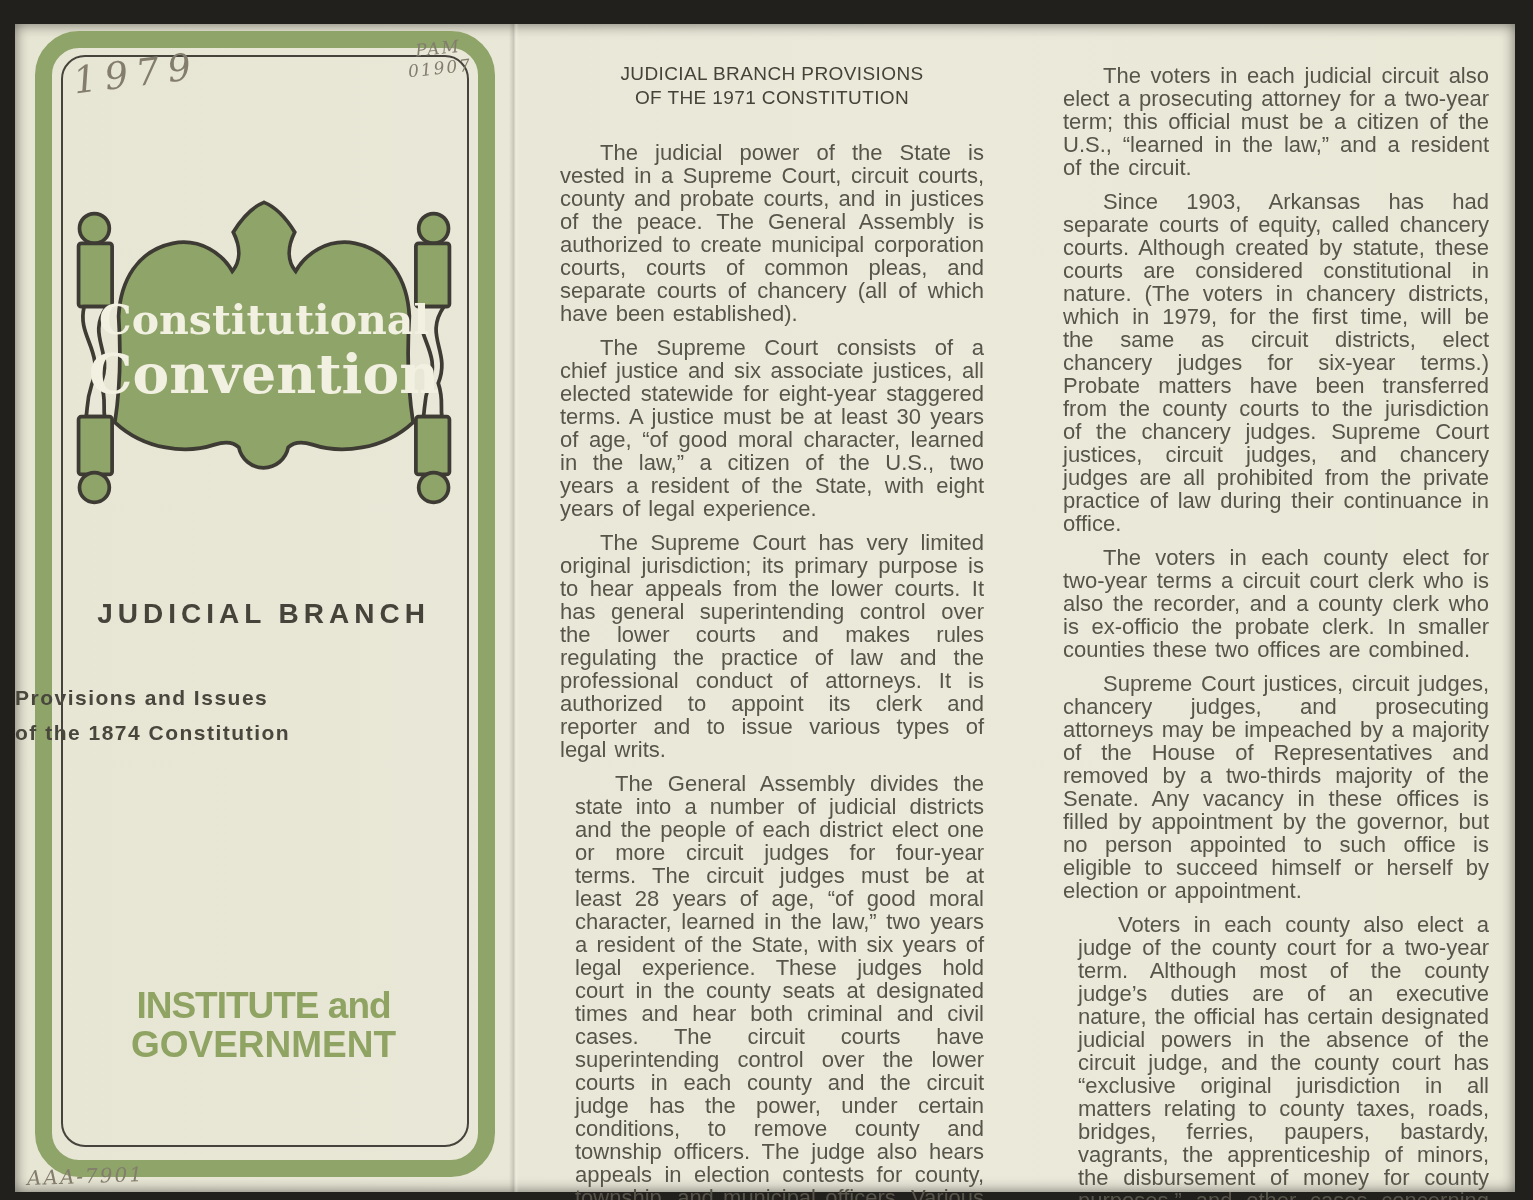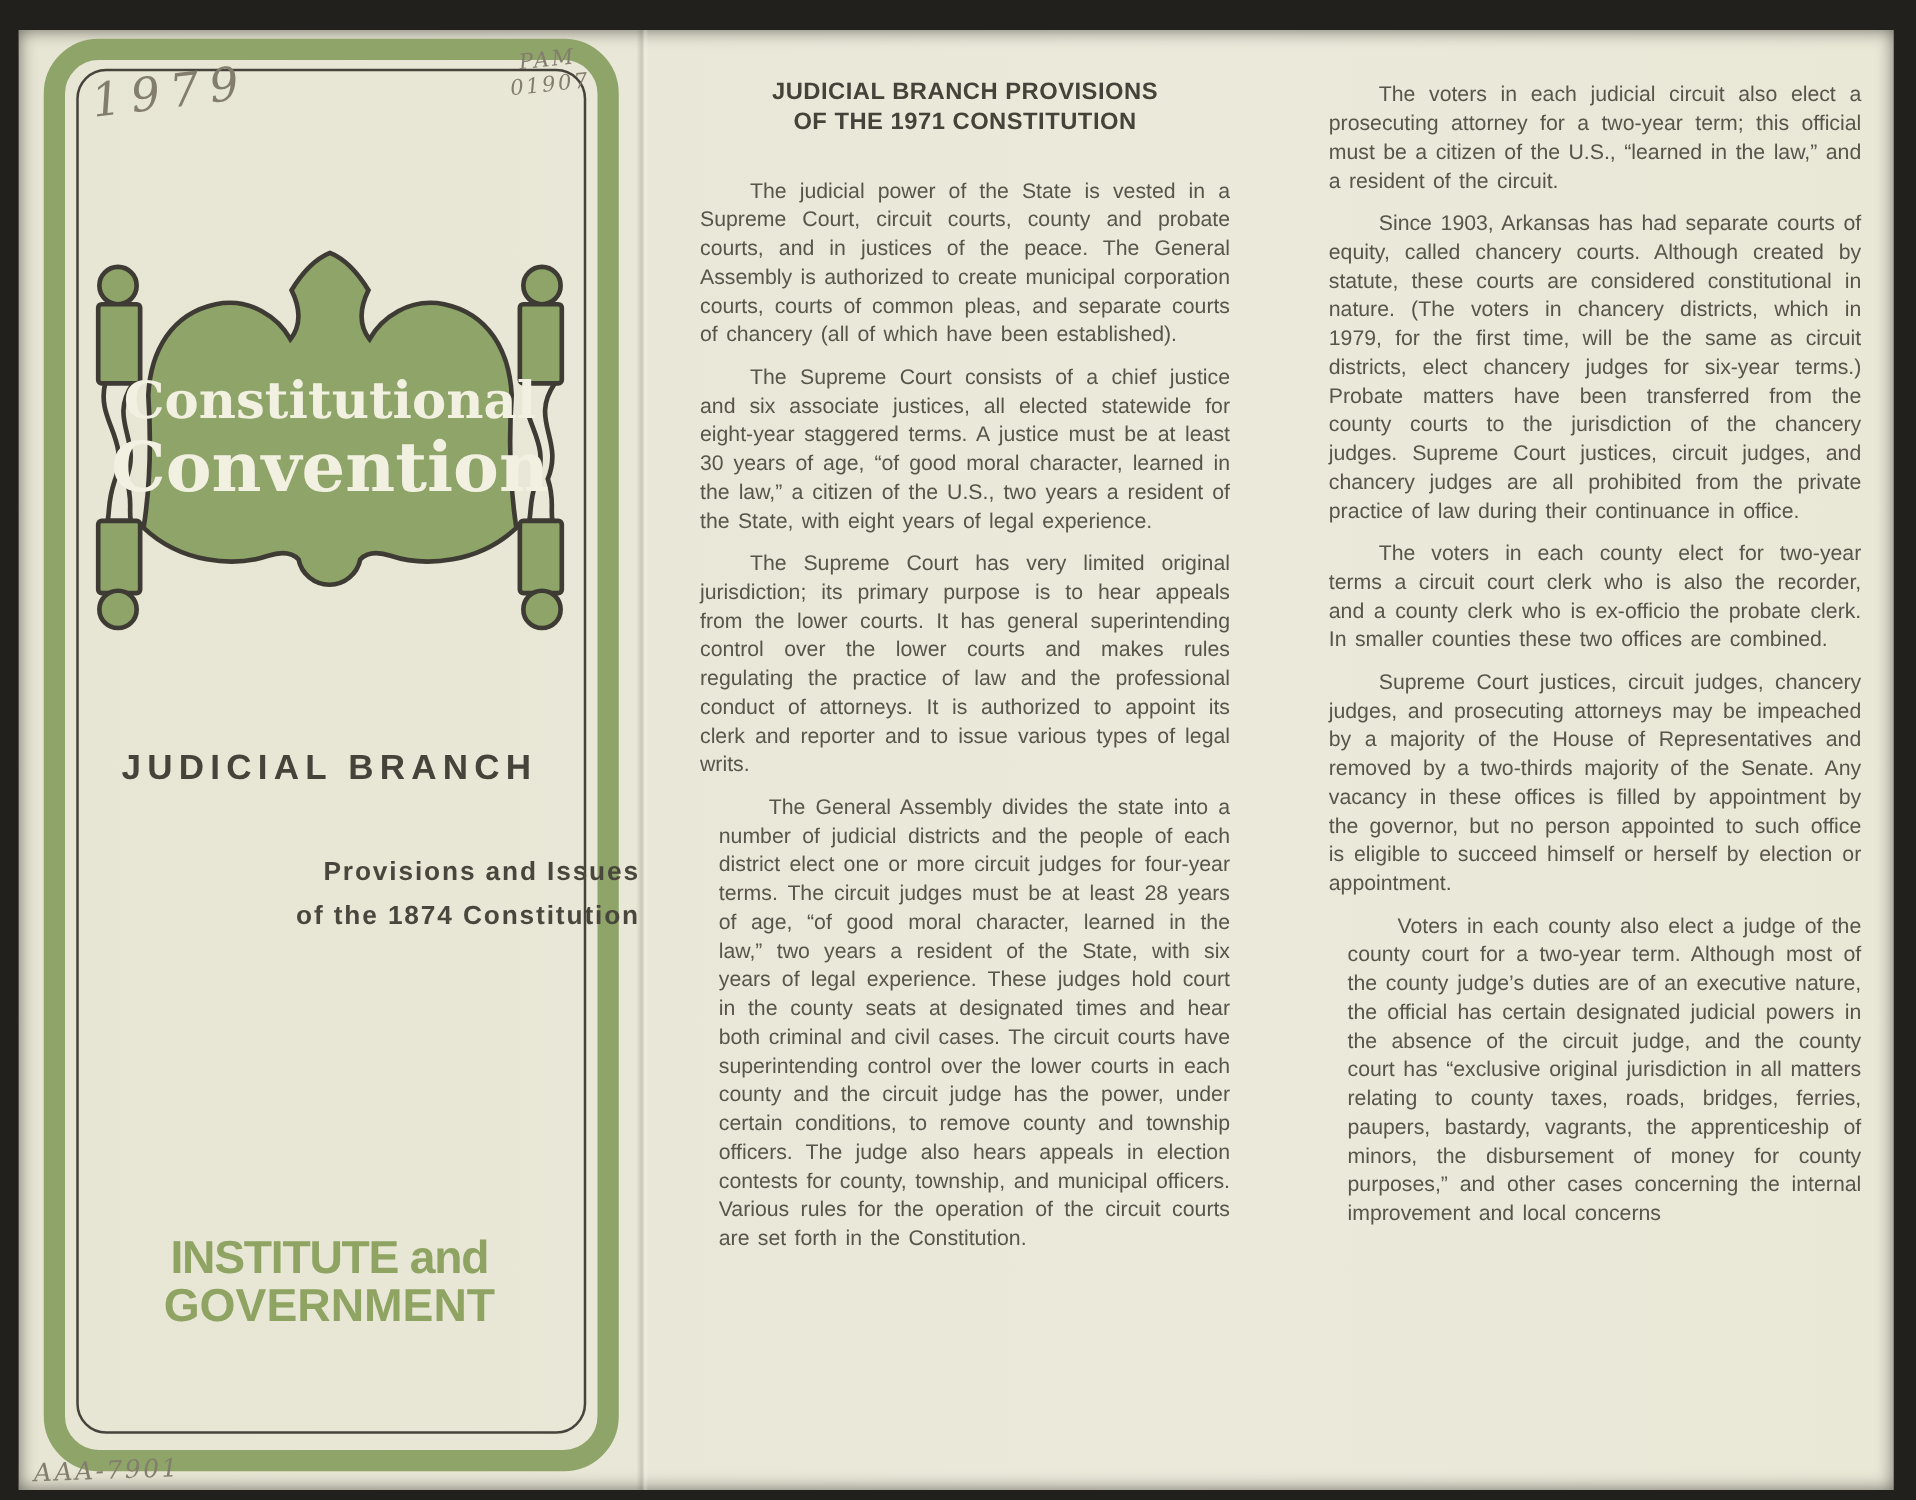--- a/index.html
+++ b/index.html
@@ -23,38 +23,38 @@
 
   .sign{position:absolute;left:44px;top:142px;width:410px;height:358px;margin:0;}
   .sign svg{position:absolute;left:0;top:0;}
   .sign-text{position:absolute;left:0;top:128px;width:100%;text-align:center;
              color:#f2f0e1;font-family:"DejaVu Serif",serif;font-weight:bold;}
   .sign-text .l1{font-size:41px;line-height:52px;}
   .sign-text .l2{font-size:55px;line-height:56px;}
 
   .cover-title{position:absolute;left:0;top:574px;width:100%;margin:0;text-align:center;
                font-size:28px;font-weight:bold;letter-spacing:5px;color:#45433a;}
-  .cover-sub{position:absolute;left:0;top:656px;width:100%;text-align:right;
+  .cover-sub{position:absolute;left:0;top:656px;width:100%;text-align:left;
              font-size:21px;font-weight:bold;letter-spacing:1.5px;line-height:35px;color:#49463d;}
   .logo{position:absolute;left:0;top:962px;width:100%;text-align:center;
         color:#8fa463;font-weight:bold;letter-spacing:-1px;}
   .logo .ll1{font-size:37px;line-height:39px;}
   .logo .ll2{font-size:37px;line-height:39px;}
   .logo .ll3{font-size:37px;line-height:39px;letter-spacing:0;}
 
   .fold{position:absolute;left:494px;top:0;width:10px;height:100%;
         background:linear-gradient(90deg,rgba(90,85,70,0) 0%,rgba(90,85,70,.22) 45%,rgba(255,255,250,.25) 70%,rgba(90,85,70,0) 100%);}
 
   
   .col{position:absolute;top:38px;color:#57544a;}
   .col1{left:545px;width:424px;}
   .col2{left:1048px;width:426px;top:40px;}
-  .art-heading{margin:0 0 31px 0;text-align:center;font-size:19px;font-weight:bold;
+  .art-heading{margin:0 0 31px 0;text-align:center;font-size:19px;font-weight:normal;
                line-height:24px;letter-spacing:.4px;color:#454239;}
-  .col p{margin:0 0 11px 0;font-size:17px;line-height:23px;text-align:justify;
+  .col p{margin:0 0 11px 0;font-size:22px;line-height:23px;text-align:justify;
          text-indent:40px;word-spacing:2px;}
   .col p:last-child{margin-bottom:0;margin-left:15px;}
 </style>
 </head>
 <body>
 
 <div class="scan">
   <div class="paper">
 
     <section class="cover">

